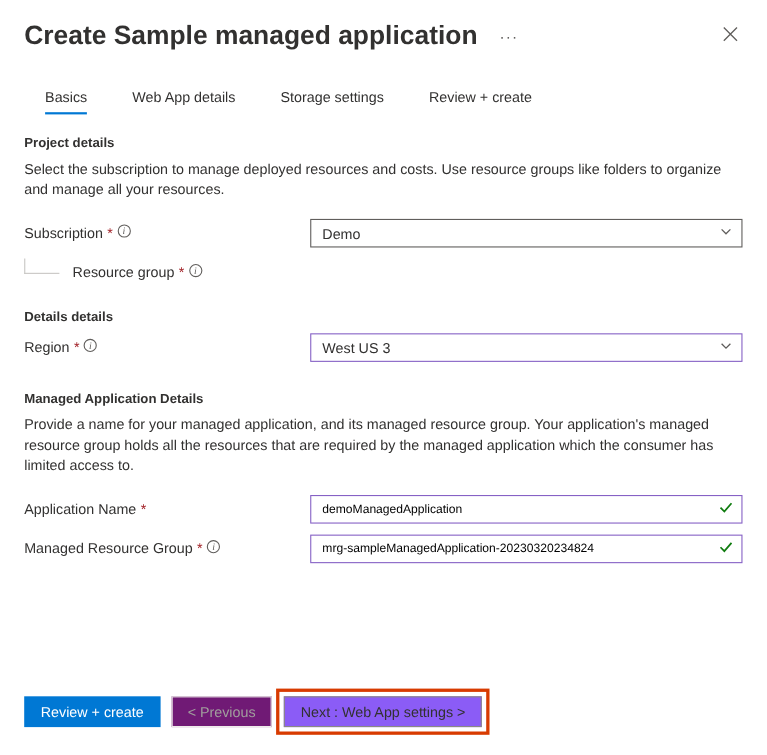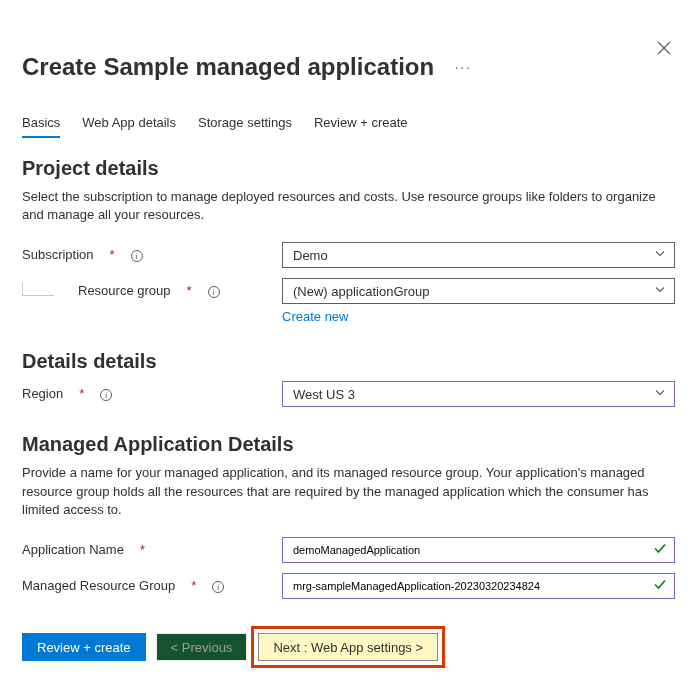--- a/index.html
+++ b/index.html
@@ -12,68 +12,69 @@
       height: 686px;
       padding: 18px 22px;
       position: relative;
     }
     .header {
       display: flex;
       align-items: center;
       justify-content: space-between;
       margin-bottom: 28px;
     }
-    .title-row { display: flex; align-items: center; gap: 20px; margin-top: 35px; }
+    .title-row { display: flex; align-items: center; gap: 20px; }
     h1 { font-size: 24px; font-weight: 600; color: #323130; }
     .more-icon { color: #605e5c; font-size: 14px; cursor: pointer; letter-spacing: 1px; }
     .close-icon { font-size: 18px; color: #605e5c; cursor: pointer; padding: 4px; }
     .close-icon svg { width: 14px; height: 14px; }
     .tabs {
       display: flex;
       gap: 22px;
       border-bottom: 1px solid transparent;
       margin-bottom: 18px;
     }
     .tab {
       padding: 6px 0 8px;
       cursor: pointer;
       color: #323130;
       position: relative;
+      margin-left: 19px;
     }
     .tab.active { color: #323130; font-weight: 400; }
     .tab.active::after {
       content: "";
       position: absolute;
       left: 0; right: 0; bottom: 0;
       height: 2px;
       background: #0078d4;
     }
     .section-heading {
       font-weight: 600;
-      font-size: 20px;
+      font-size: 12px;
       margin-bottom: 8px;
       color: #323130;
     }
     .section-desc {
       color: #323130;
       line-height: 1.4;
       margin-bottom: 18px;
     }
     .field-row {
       display: flex;
       align-items: flex-start;
       margin-bottom: 10px;
     }
     .field-label-col {
       width: 260px;
       flex-shrink: 0;
       padding-top: 5px;
       display: flex;
-      align-items: flex-end;
-      gap: 16px;
+      align-items: flex-start;
+      gap: 4px;
     }
     .indent {
       border-left: 1px solid #c8c6c4;
       border-bottom: 1px solid #c8c6c4;
       width: 32px;
       height: 14px;
       margin-right: 8px;
       margin-top: -5px;
       margin-bottom: 2px;
     }
@@ -144,22 +145,22 @@
     }
     .btn {
       padding: 6px 14px;
       font-size: 13px;
       cursor: pointer;
       font-family: inherit;
       border: 1px solid transparent;
       height: 28px;
     }
     .btn-primary { background: #0078d4; color: #fff; }
-    .btn-secondary { background: #fef9c3; border: 1px solid #8a8886; color: #323130; }
-    .btn-disabled { background: #14532d; color: #a19f9d; border: 1px solid #edebe9; cursor: default; }
+    .btn-secondary { background: #8b5cf6; border: 1px solid #8a8886; color: #323130; }
+    .btn-disabled { background: #701a75; color: #a19f9d; border: 1px solid #edebe9; cursor: default; }
     .highlight-box {
       border: 3px solid #d83b01;
       padding: 4px;
       margin-left: -6px;
     }
   </style>
 </head>
 <body>
 
 <div class="header">
@@ -203,31 +204,20 @@
     </div>
   </div>
 
   <div class="field-row">
     <div class="field-label-col">
       <div class="indent"></div>
       <span>Resource group</span>
       <span class="required">*</span>
       <span class="info-icon">i</span>
     </div>
-    <div class="field-input-col">
-      <div class="select">
-        <span>(New) applicationGroup</span>
-        <span class="chevron">
-          <svg viewBox="0 0 12 12" fill="none" stroke="#605e5c" stroke-width="1.2">
-              <path d="M2 4l4 4 4-4"></path>
-            </svg>
-        </span>
-      </div>
-      <span class="link">Create new</span>
-    </div>
   </div>
 </div>
 
 <div class="section-block">
   <div class="section-heading">Details details</div>
   <div class="field-row">
     <div class="field-label-col">
       <span>Region</span>
       <span class="required">*</span>
       <span class="info-icon">i</span>

